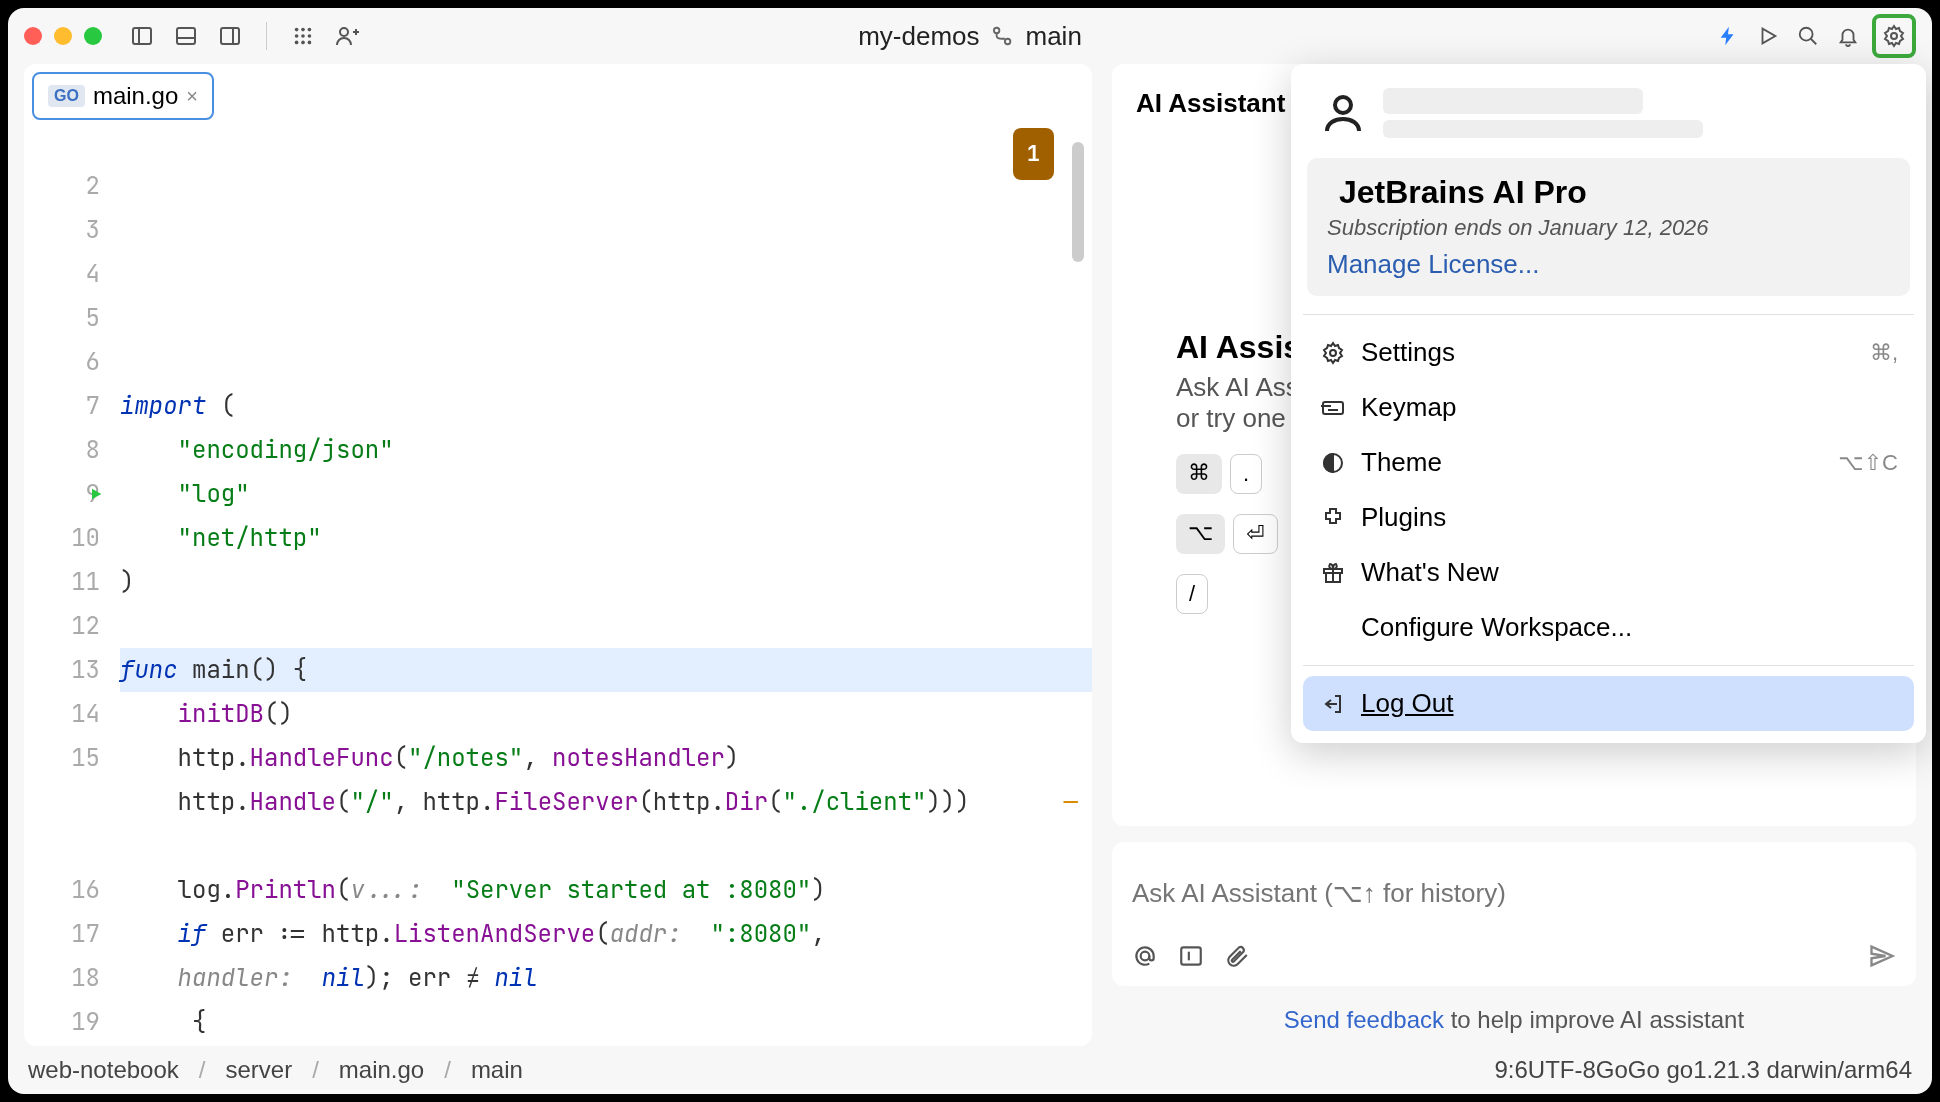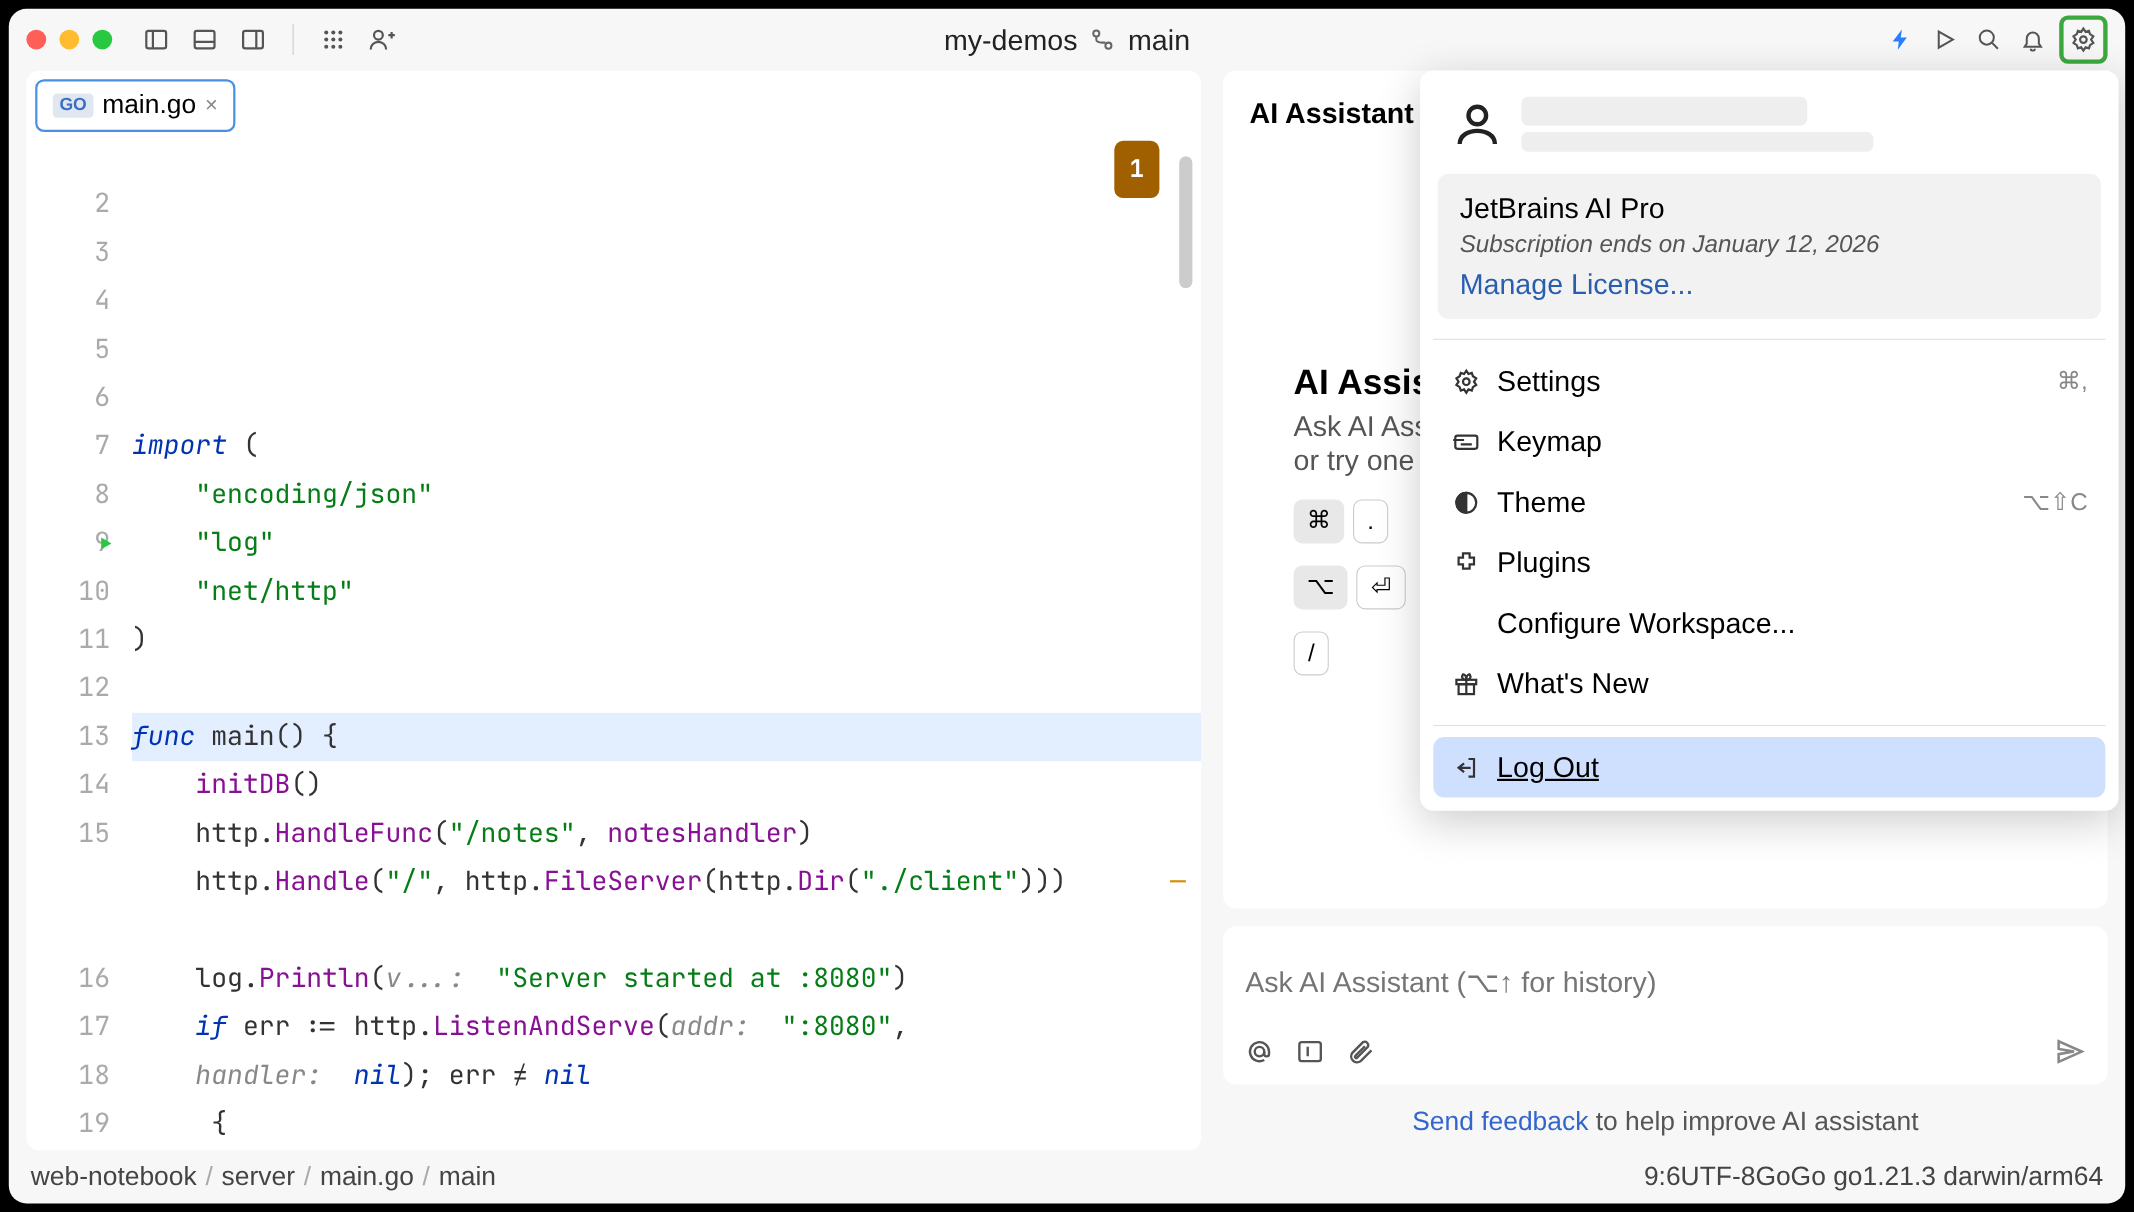--- a/index.html
+++ b/index.html
@@ -211,21 +211,21 @@
 .feedback-link { color: #3366cc; }
 .statusbar {
   height: 48px;
   display: flex;
   align-items: center;
   padding: 0 20px;
   font-size: 24px;
   color: #444;
   flex-shrink: 0;
 }
-.crumbs { display: flex; gap: 8px; align-items: flex-end; }
+.crumbs { display: flex; gap: 20px; align-items: flex-end; }
 .crumb-sep { color: #aaa; }
 .status-right { margin-left: auto; display: flex; }
 
 
 .settings-popup {
   position: absolute;
   right: 6px;
   top: 56px;
   width: 635px;
   background: #fff;
@@ -246,21 +246,21 @@
 .popup-user-text { display: flex; flex-direction: column; gap: 6px; }
 .blur-bar { background: #eee; border-radius: 6px; }
 .blur-name { width: 260px; height: 26px; }
 .blur-email { width: 320px; height: 18px; }
 .popup-sub {
   background: #f2f2f2;
   border-radius: 10px;
   padding: 16px 20px;
   margin: 8px 4px;
 }
-.popup-sub-title { font-size: 26px; font-weight: 400; }
+.popup-sub-title { font-size: 32px; font-weight: 700; margin-left: 12px; }
 .popup-sub-date { font-size: 22px; color: #555; margin-top: 4px; font-style: italic; }
 .popup-sub-link { font-size: 26px; color: #2a5db0; margin-top: 8px; display: inline-block; cursor: pointer; }
 .popup-sep { height: 1px; background: #e0e0e0; margin: 10px 0; }
 .popup-item {
   display: flex;
   align-items: center;
   gap: 14px;
   padding: 12px 16px;
   font-size: 26px;
   border-radius: 10px;
@@ -546,34 +546,34 @@
     </div>
     <div class="popup-item">
       <span class="popup-icon">
           <svg width="24" height="24" viewBox="0 0 24 24" fill="none" stroke="currentColor" stroke-width="2">
             <path d="M9 3h6v4h4v6h-4v4H9v-4H5V7h4V3z"></path>
           </svg>
         </span>
       <span>Plugins</span>
     </div>
     <div class="popup-item">
-      <span class="popup-icon"></span>
-      <span>Configure Workspace...</span>
-    </div>
-    <div class="popup-item">
       <span class="popup-icon">
           <svg width="24" height="24" viewBox="0 0 24 24" fill="none" stroke="currentColor" stroke-width="2">
             <rect x="3" y="8" width="18" height="4"></rect>
             <rect x="5" y="12" width="14" height="9"></rect>
             <line x1="12" y1="8" x2="12" y2="21"></line>
             <path d="M12 8c-3 0-5-2-3-5 3 0 3 5 3 5zm0 0c3 0 5-2 3-5-3 0-3 5-3 5z"></path>
           </svg>
         </span>
       <span>What's New</span>
     </div>
+    <div class="popup-item">
+      <span class="popup-icon"></span>
+      <span>Configure Workspace...</span>
+    </div>
     <div class="popup-sep"></div>
     <div class="popup-item popup-item-hl">
       <span class="popup-icon">
           <svg width="24" height="24" viewBox="0 0 24 24" fill="none" stroke="currentColor" stroke-width="2">
             <path d="M14 4h5v16h-5M10 8l-5 4 5 4M5 12h11"></path>
           </svg>
         </span>
       <span>Log Out</span>
     </div>
   </div>

